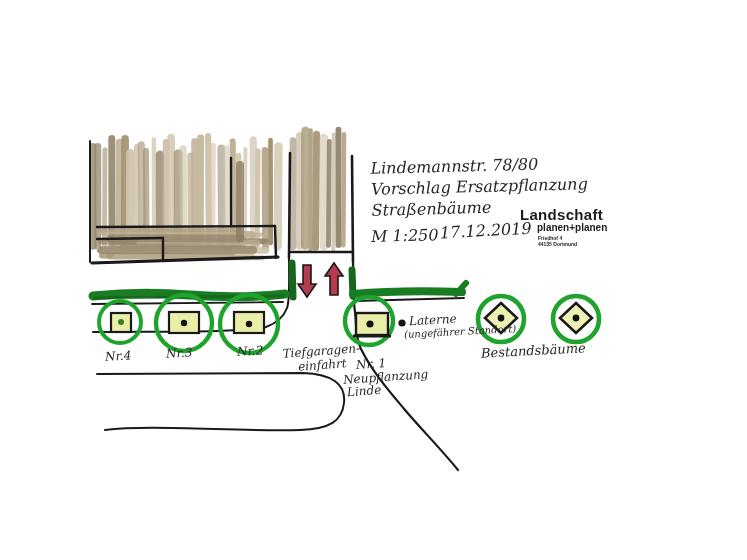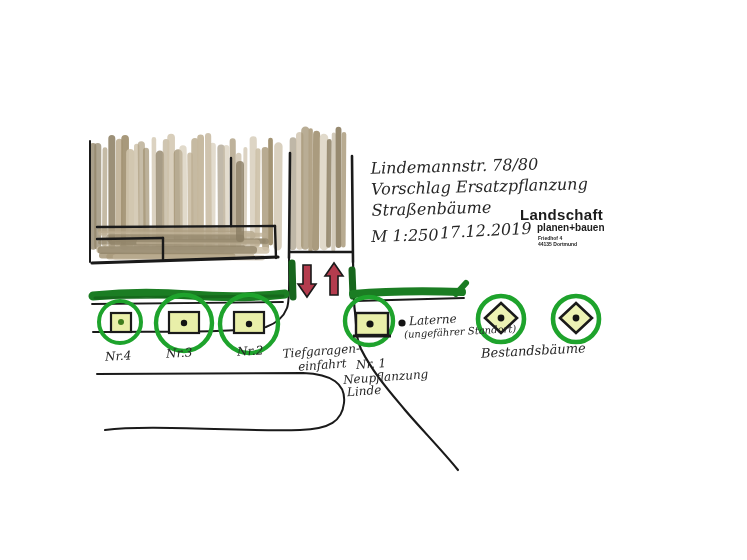--- a/index.html
+++ b/index.html
@@ -163,21 +163,21 @@
   <div class="hw hw-title rot-1" style="left:371px;top:155px;">
     <div>Lindemannstr. 78/80</div>
     <div>Vorschlag Ersatzpflanzung</div>
     <div>Straßenbäume</div>
   </div>
   <div class="hw rot-1" style="left:371px;top:226px;font-size:16px;">M 1:250</div>
   <div class="hw rot-3" style="left:440px;top:221px;font-size:16px;">17.12.2019</div>
 
   <div class="logo">
     <div class="l1">Landschaft</div>
-    <div class="l2">planen+bauen</div>
+    <div class="l2">planen+planen</div>
     <div class="l3">
       <div>Friedhof 4</div>
       <div>44135 Dortmund</div>
     </div>
   </div>
 
   <div class="hw hw-sm rot-3" style="left:105px;top:349px;">Nr.4</div>
   <div class="hw hw-sm rot-3" style="left:166px;top:346px;">Nr.3</div>
   <div class="hw hw-sm rot-3" style="left:237px;top:344px;">Nr.2</div>
 

